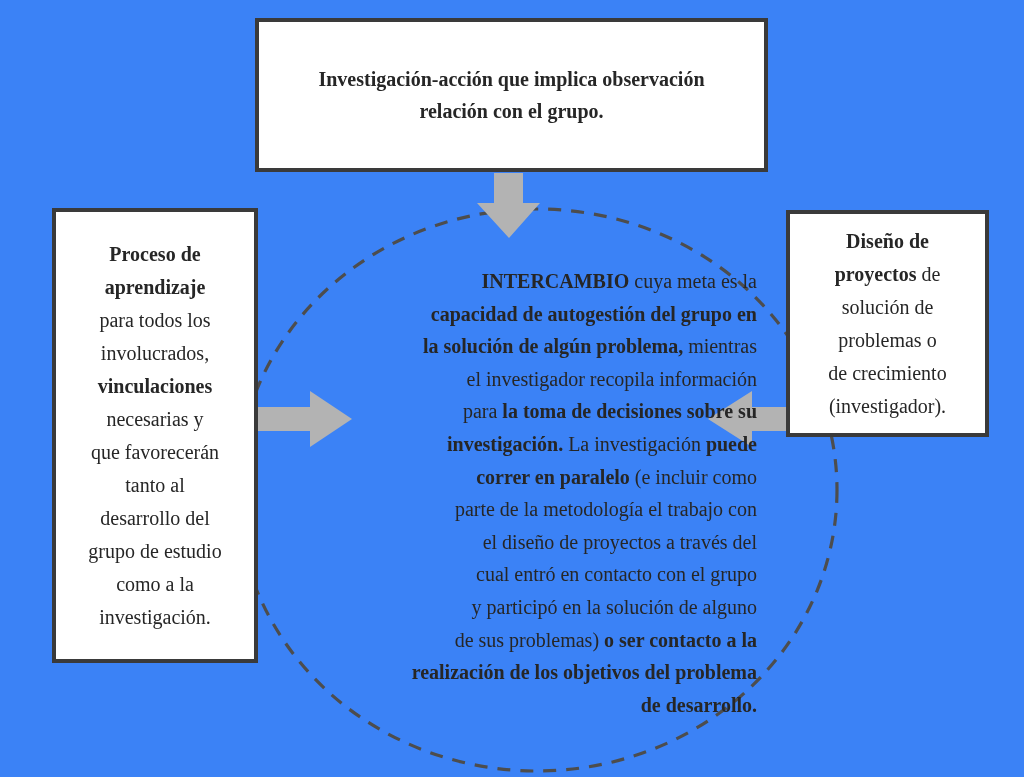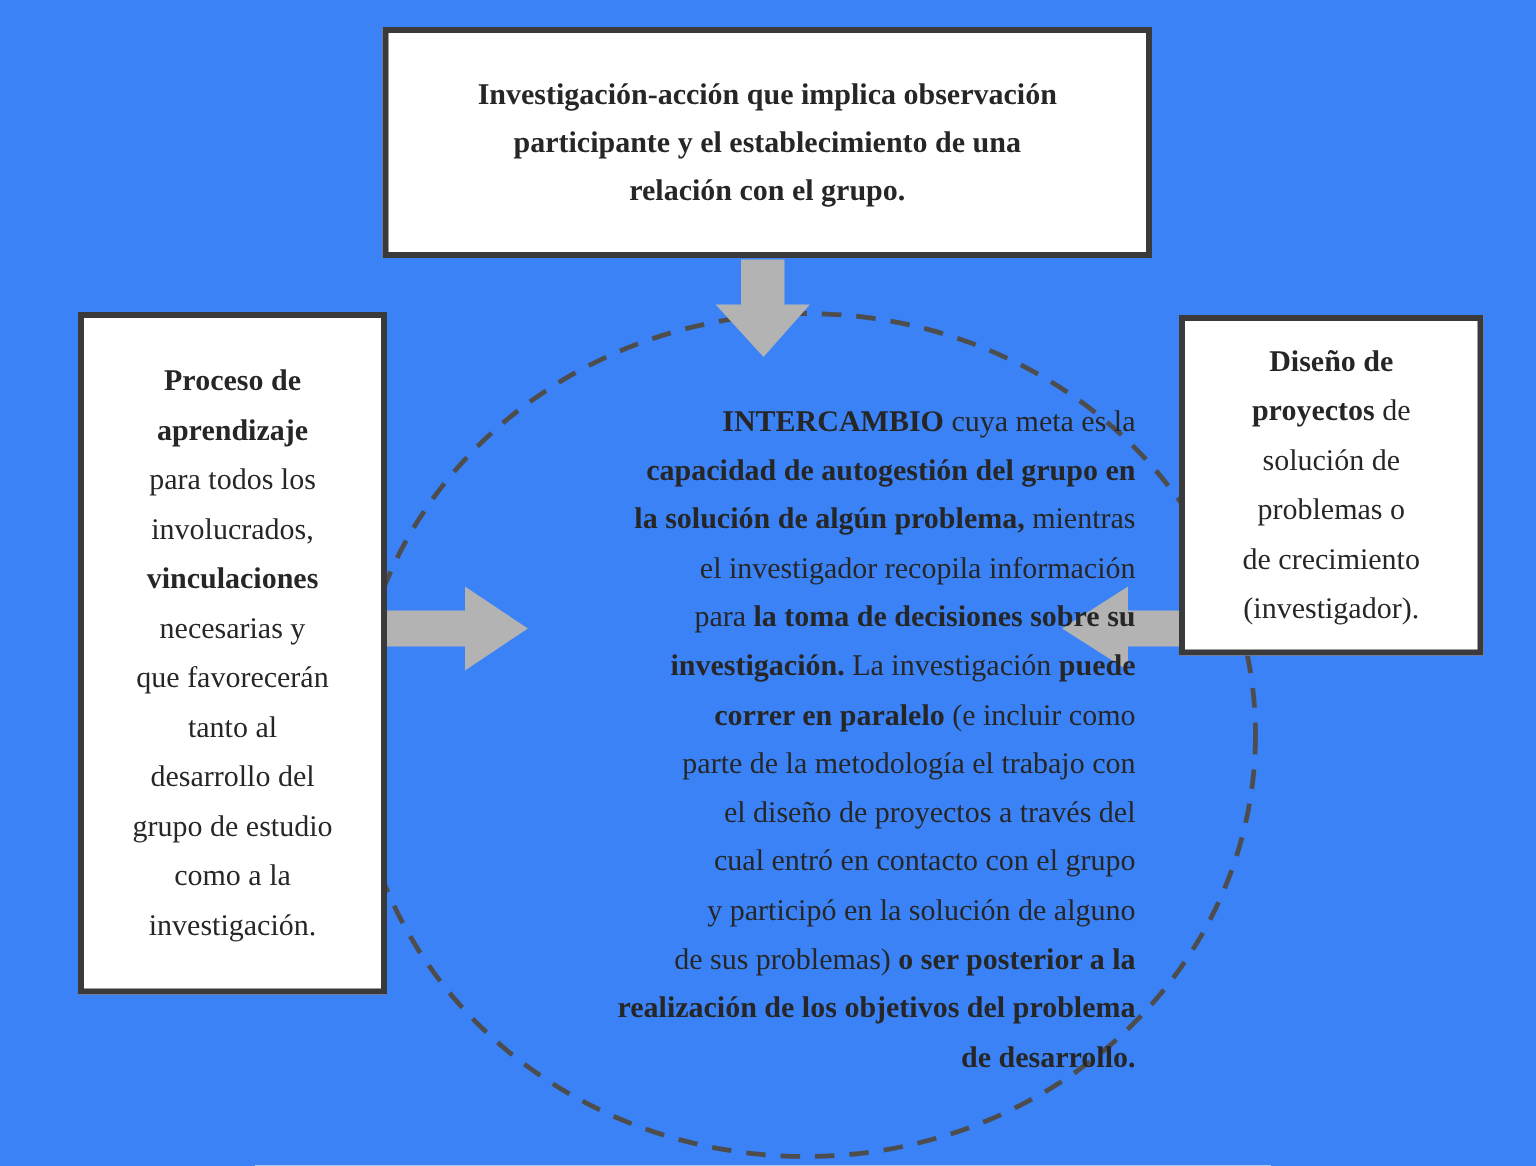--- a/index.html
+++ b/index.html
@@ -55,21 +55,20 @@
   <svg class="bg" viewBox="0 0 1024 777">
     <ellipse cx="537" cy="490" rx="300" ry="281" fill="none" stroke="#4d4d4d" stroke-width="3.2" stroke-dasharray="13 10"></ellipse>
     <polygon points="494,173 523,173 523,203 540,203 509,238 477,203 494,203" fill="#b3b3b3"></polygon>
     <polygon points="258,407 310,407 310,391 352,419 310,447 310,431 258,431" fill="#b3b3b3"></polygon>
     <polygon points="788,407 752,407 752,391 708,419 752,447 752,431 788,431" fill="#b3b3b3"></polygon>
   </svg>
 
   <div class="box box-top">
     <div class="boxtext">
         <div class="tline"><b>Investigación-acción que implica observación</b></div>
-        <div class="tline"><b>participante y el establecimiento de una</b></div>
         <div class="tline"><b>relación con el grupo.</b></div>
       </div>
   </div>
 
   <div class="box box-left">
     <div class="boxtext">
         <div class="tline"><b>Proceso de</b></div>
         <div class="tline"><b>aprendizaje</b></div>
         <div class="tline"><span>para todos los</span></div>
         <div class="tline"><span>involucrados,</span></div>
@@ -100,18 +99,18 @@
       <div class="tline"><b>capacidad de autogestión del grupo en</b></div>
       <div class="tline"><b>la solución de algún problema,</b><span> mientras</span></div>
       <div class="tline"><span>el investigador recopila información</span></div>
       <div class="tline"><span>para </span><b>la toma de decisiones sobre su</b></div>
       <div class="tline"><b>investigación.</b><span> La investigación </span><b>puede</b></div>
       <div class="tline"><b>correr en paralelo</b><span> (e incluir como</span></div>
       <div class="tline"><span>parte de la metodología el trabajo con</span></div>
       <div class="tline"><span>el diseño de proyectos a través del</span></div>
       <div class="tline"><span>cual entró en contacto con el grupo</span></div>
       <div class="tline"><span>y participó en la solución de alguno</span></div>
-      <div class="tline"><span>de sus problemas) </span><b>o ser posterior a la</b></div>
+      <div class="tline"><span>de sus problemas) </span><b>o ser contacto a la</b></div>
       <div class="tline"><b>realización de los objetivos del problema</b></div>
       <div class="tline"><b>de desarrollo.</b></div>
     </div>
 
 </div>
 
 </body></html>

